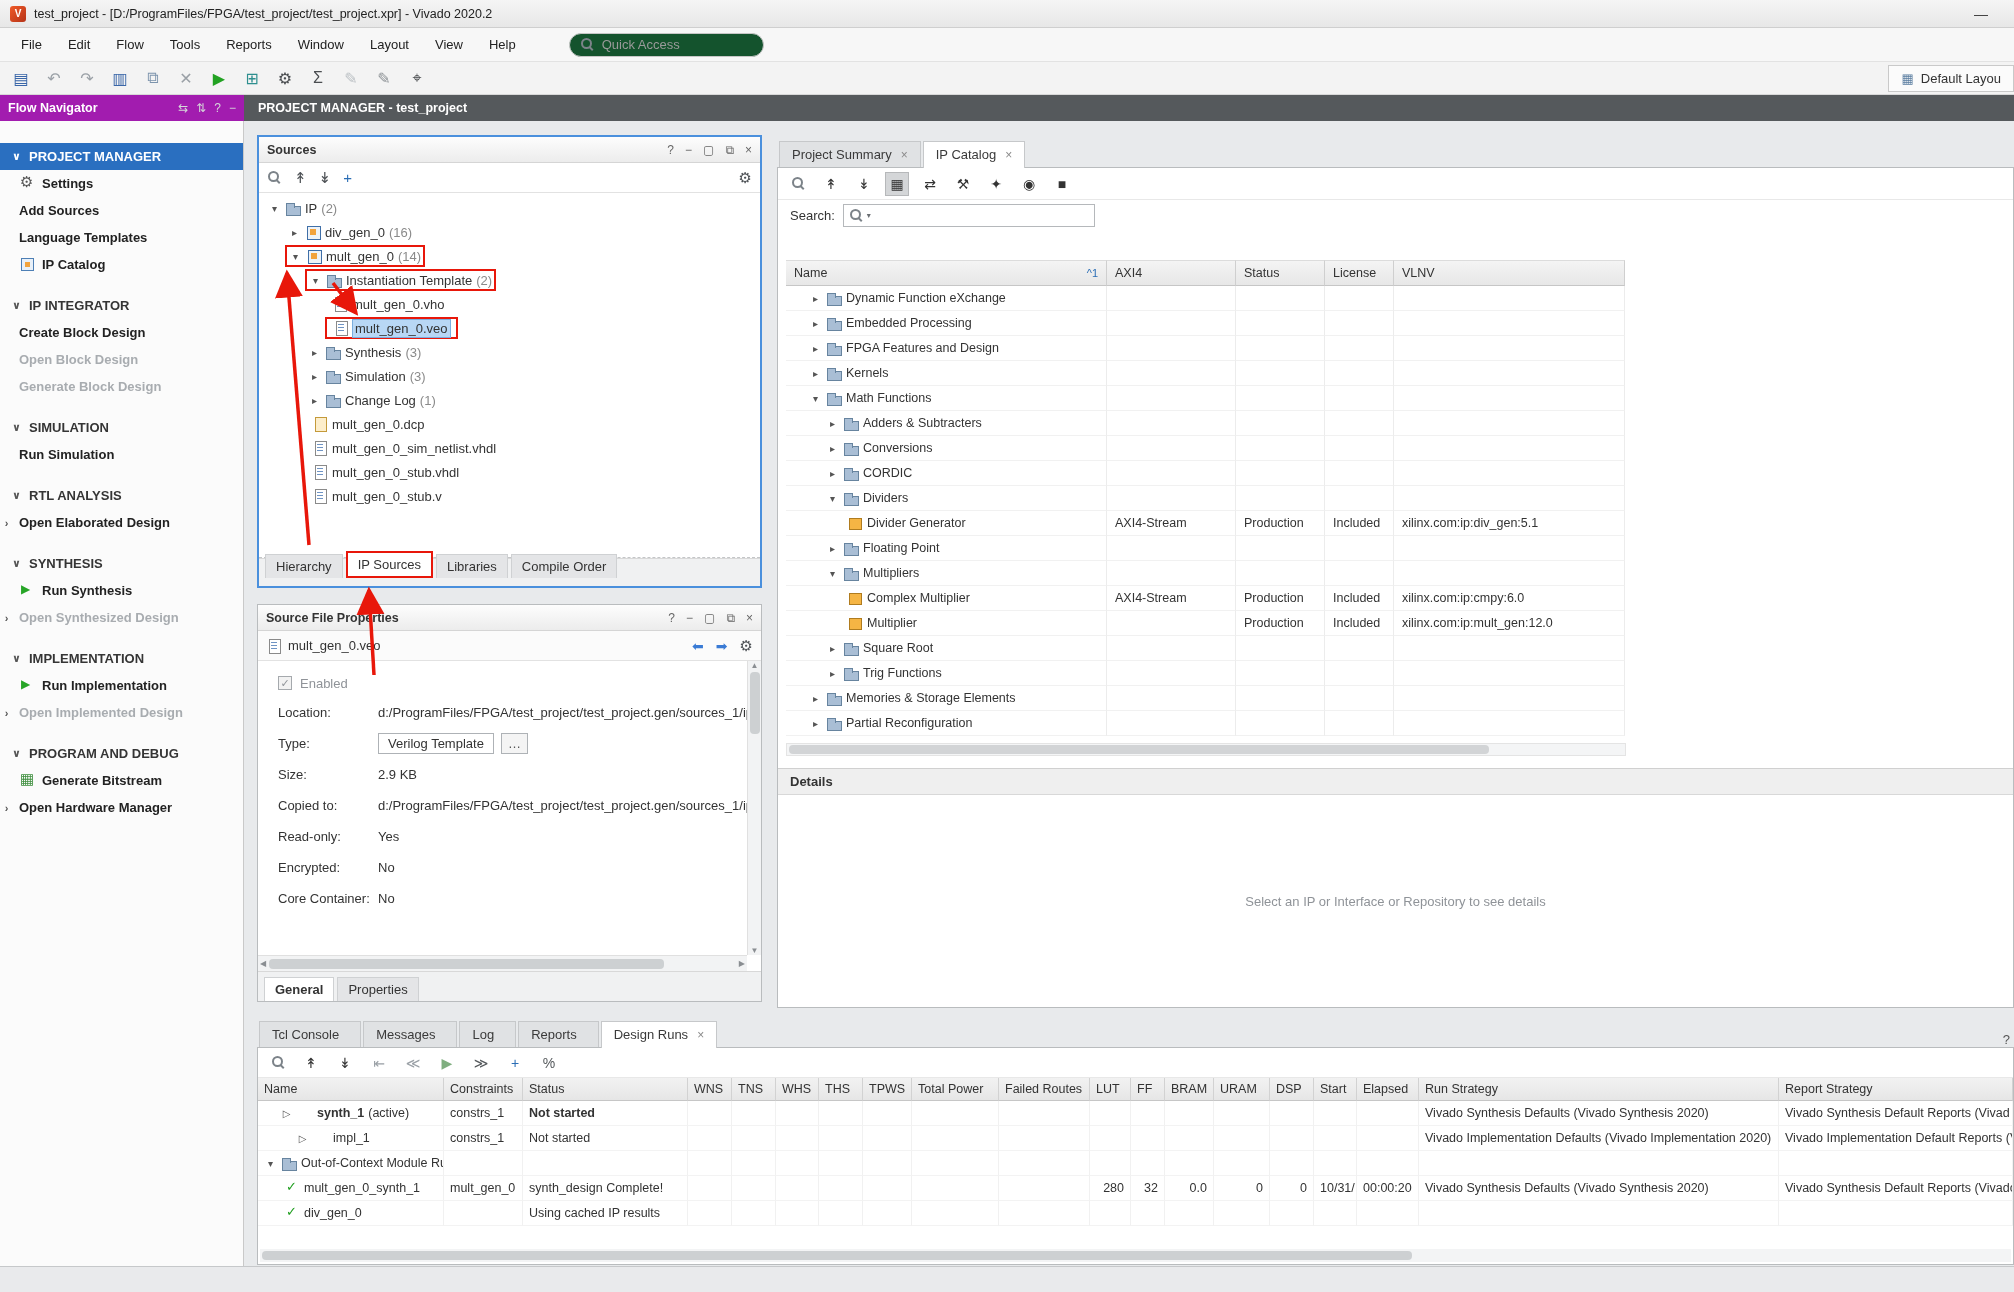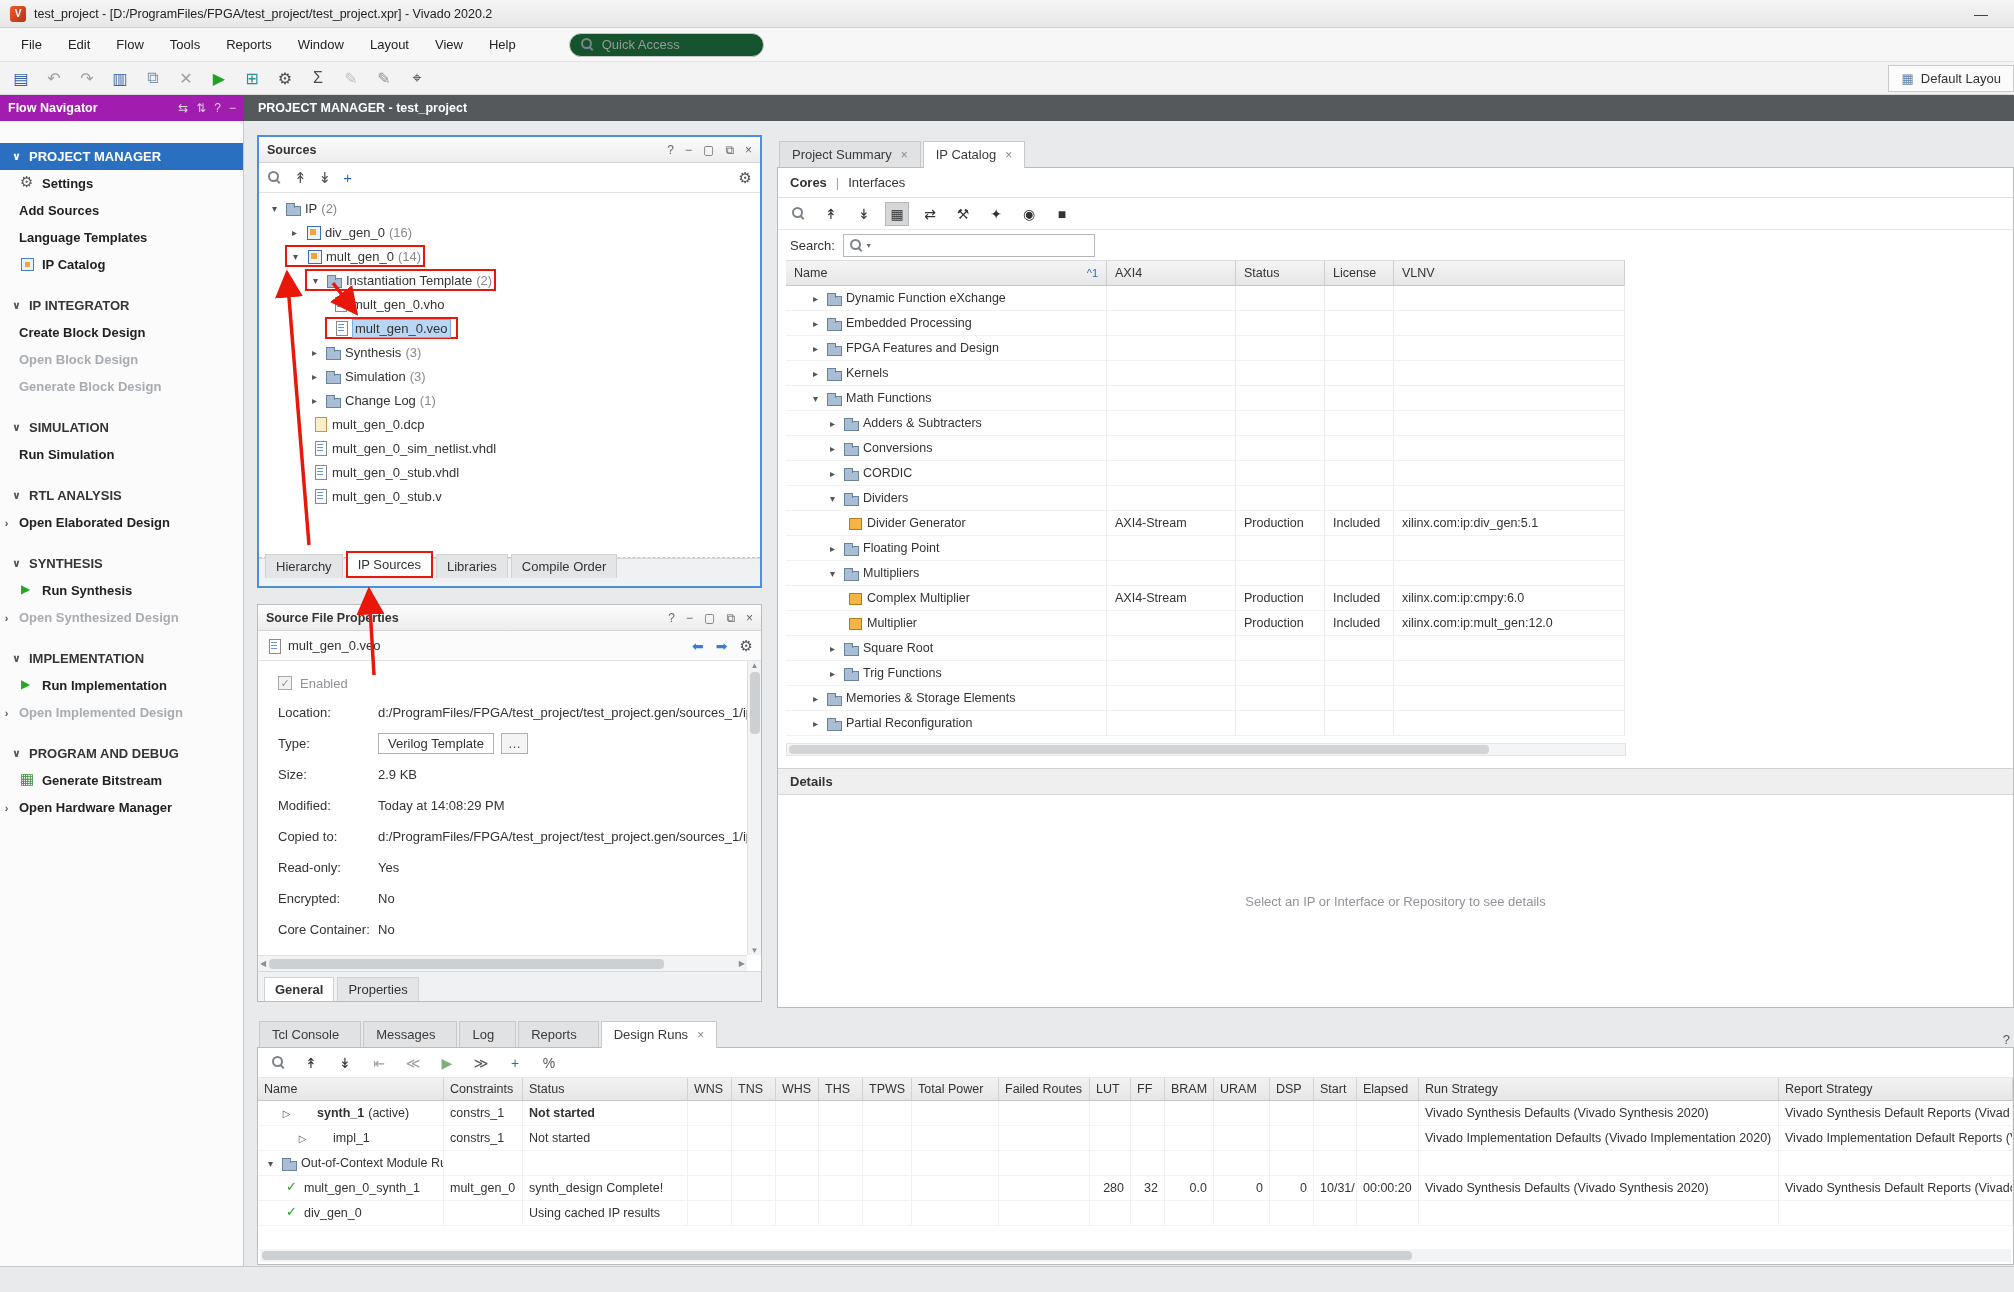--- a/index.html
+++ b/index.html
@@ -508,24 +508,20 @@
     <div class="frow">
         <span class="flabel">Type:</span>
         <span class="combo">Verilog Template</span>
         <span class="more-btn">…</span>
       </div>
     <div class="frow">
         <span class="flabel">Size:</span>
         <span class="fvalue">2.9 KB</span>
       </div>
     <div class="frow">
-        <span class="flabel">Modified:</span>
-        <span class="fvalue">Today at 14:08:29 PM</span>
-      </div>
-    <div class="frow">
         <span class="flabel">Copied to:</span>
         <span class="fvalue">d:/ProgramFiles/FPGA/test_project/test_project.gen/sources_1/ip/mult</span>
       </div>
     <div class="frow">
         <span class="flabel">Read-only:</span>
         <span class="fvalue">Yes</span>
       </div>
     <div class="frow">
         <span class="flabel">Encrypted:</span>
         <span class="fvalue">No</span>
@@ -558,25 +554,20 @@
   <span class="ttab">
       <span>Project Summary</span>
       <span class="tclose">×</span>
     </span>
       <span class="ttab active">
       <span>IP Catalog</span>
       <span class="tclose">×</span>
     </span>
     </div>
   <div class="rbody">
-    <div class="cores-row">
-      <span class="cores-label">Cores</span>
-      <span class="subtab-sep">|</span>
-      <span>Interfaces</span>
-    </div>
     <div class="cat-toolbar">
       <span class="tbico small">
           <span class="mag"></span>
         </span>
       <span style="display:flex;gap:9px;">
 
       <span class="tbico small">↟</span>
           <span class="tbico small">↡</span>
           <span class="tbico small pressed">▦</span>
           <span class="tbico small">⇄</span>

